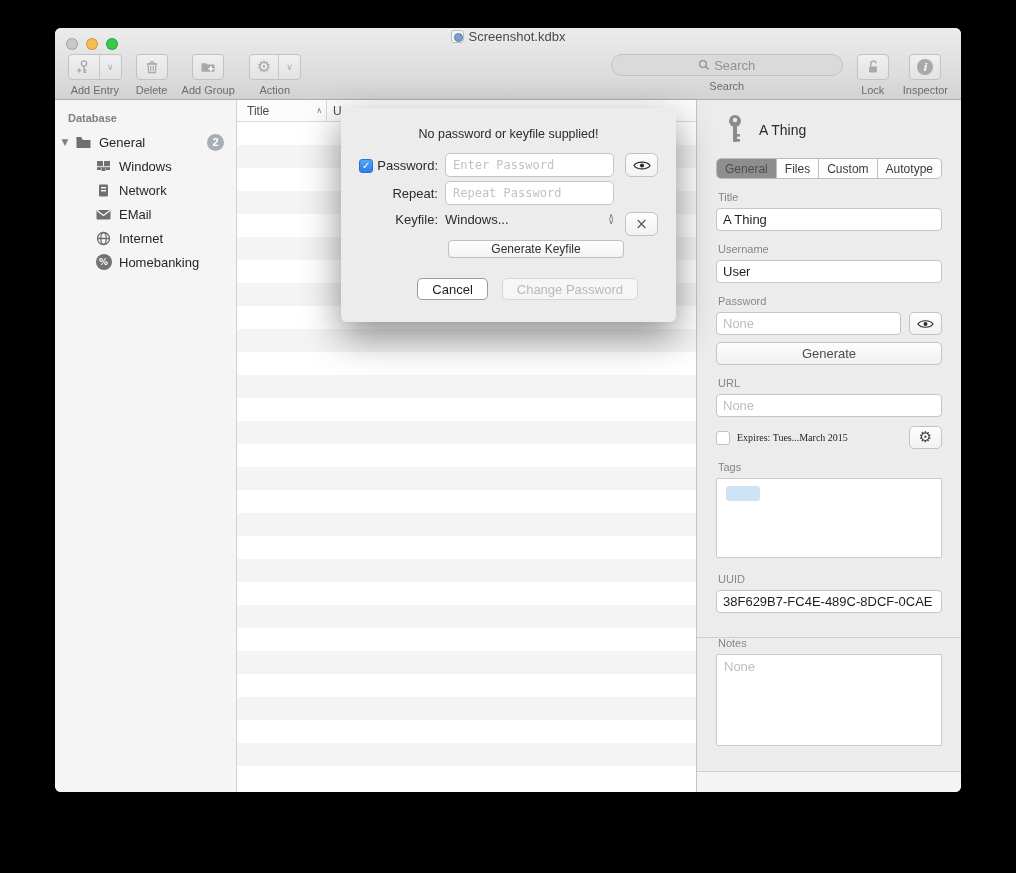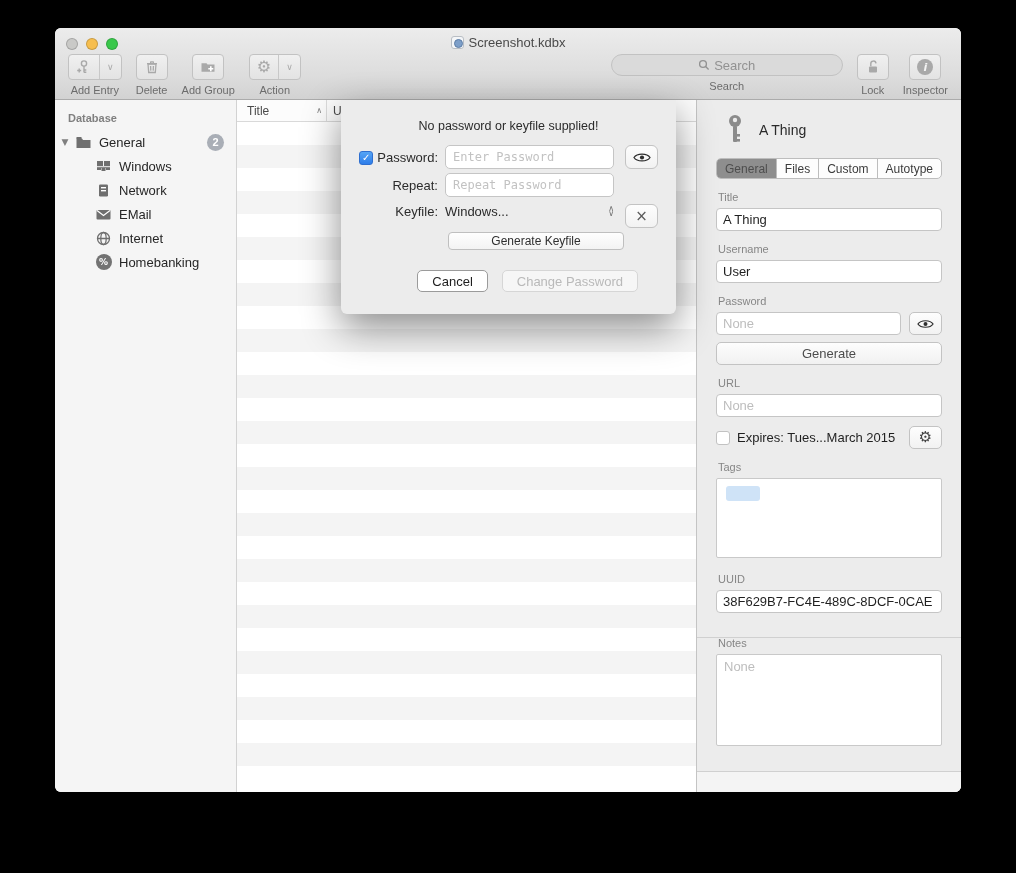--- a/index.html
+++ b/index.html
@@ -14,21 +14,21 @@
 
   
   .chrome { position:relative; height:72px;
             background:linear-gradient(#ececec, #dcdcdc 70%, #d2d2d2);
             border-bottom:1px solid #ababab; }
   .traffic { position:absolute; left:11px; top:10px; display:flex; gap:8px; }
   .light { width:12px; height:12px; border-radius:50%; border:1px solid rgba(0,0,0,.18); }
   .light.close { background:#c9c9c7; }
   .light.min   { background:#f6be4f; }
   .light.max   { background:#39c84b; }
-  .win-title { position:absolute; top:7px; left:0; right:0; text-align:center;
+  .win-title { position:absolute; top:1px; left:0; right:0; text-align:center;
                font-size:13px; color:#4a4a4a; }
   .doc-icon { display:inline-block; width:13px; height:13px; vertical-align:-2px;
               margin-right:5px; border-radius:3px; background:#f4f6f8;
               border:1px solid #b9bec4; position:relative; }
   .doc-icon::after { content:""; position:absolute; left:2px; top:2px; width:7px; height:7px;
                      border-radius:50%; background:#7d9fc9; border:1px solid #5d7da6; }
 
   .tools { position:absolute; left:0; right:0; top:26px; display:flex; align-items:flex-start;
            padding:0 13px; }
   .tool { display:flex; flex-direction:column; align-items:center; margin-right:14px; }
@@ -97,36 +97,36 @@
            justify-content:center; color:#3a3a3a; }
   .sqbtn svg { width:17px; height:12px; }
   .widebtn { width:100%; height:23px; margin-top:7px; background:linear-gradient(#fdfdfd,#f1f1f1);
              border:1px solid #c3c3c3; border-radius:5px; font-size:13px; color:#4c4c4c;
              display:flex; align-items:center; justify-content:center; }
   .expires-row { display:flex; align-items:center; margin-top:9px; }
   .cbox { width:14px; height:14px; border-radius:3px; background:#fff; border:1px solid #c2c2c2;
           flex:none; display:flex; align-items:center; justify-content:center; }
   .cbox.checked { background:linear-gradient(#55a5f6,#2e7de9); border-color:#2e6fd0;
                   color:#fff; font-size:10px; font-weight:bold; }
-  .expires-row .exlabel { margin-left:7px; font-size:13px; }
+  .expires-row .exlabel { margin-left:7px; font-size:10px;font-family:Liberation Serif, serif; }
   .expires-row .sqbtn { margin-left:auto; }
   .gear-dark { font-size:15px; color:#444; line-height:1; }
   .tagbox { width:100%; height:80px; background:#fff; border:1px solid #c9c9c9; border-radius:2px;
             padding:7px 9px; }
   .tagpill { width:34px; height:15px; border-radius:3px; background:#cfe3f7; display:inline-block; }
   .divider { position:absolute; left:0; right:0; height:1px; background:#d0d0d0; }
   .notesbox { width:100%; height:92px; background:#fff; border:1px solid #c9c9c9; border-radius:2px;
               resize:none; font-family:"Liberation Sans", sans-serif; font-size:13px;
               padding:4px 7px; color:#1f1f1f; }
   .notesbox::placeholder { color:#bdbdbd; opacity:1; }
   .insp-foot { position:absolute; left:0; right:0; bottom:0; height:21px; background:#f4f4f4;
                border-top:1px solid #d0d0d0; }
 
   
-  .sheet { position:absolute; left:286px; top:0; width:335px; height:214px; z-index:5;
+  .sheet { position:absolute; left:286px; top:8px; width:335px; height:214px; z-index:5;
            background:#ececec; border-radius:0 0 6px 6px;
            box-shadow:0 14px 38px rgba(0,0,0,.45); font-size:13px; color:#2b2b2b; }
   .sheet-msg { text-align:center; padding-top:19px; font-size:12.5px; }
   .srow { position:absolute; left:0; display:flex; align-items:center; }
   .slabel { width:104px; text-align:right; padding-right:7px; }
   .pw-check { display:inline-flex; align-items:center; gap:4px; }
   .sinput { width:169px; height:24px; background:#fff; border:1px solid #c5c5c5; border-radius:5px;
             padding:0 7px; font-family:"DejaVu Sans Mono", monospace; font-size:12px; color:#a21caf; }
   .sinput::placeholder { color:#c2c2c2; opacity:1; }
   .eyebtn { position:absolute; left:284px; width:33px; height:24px;

